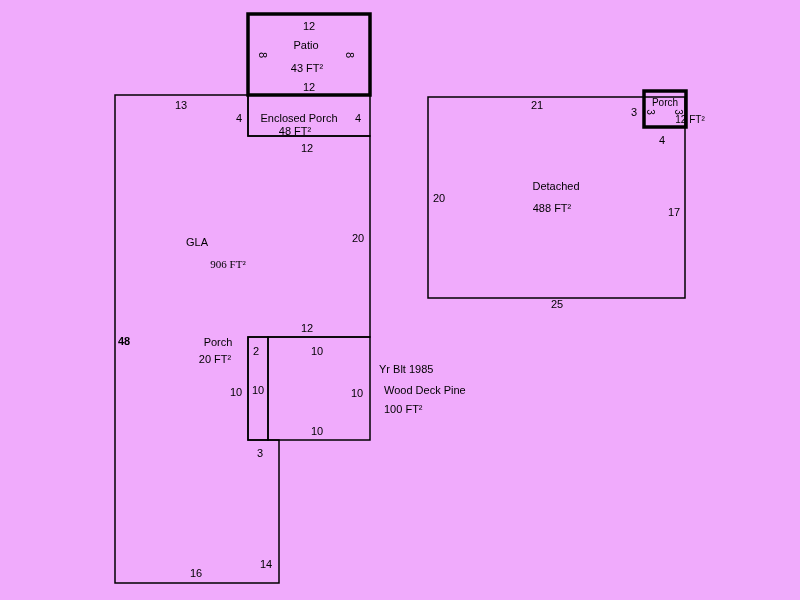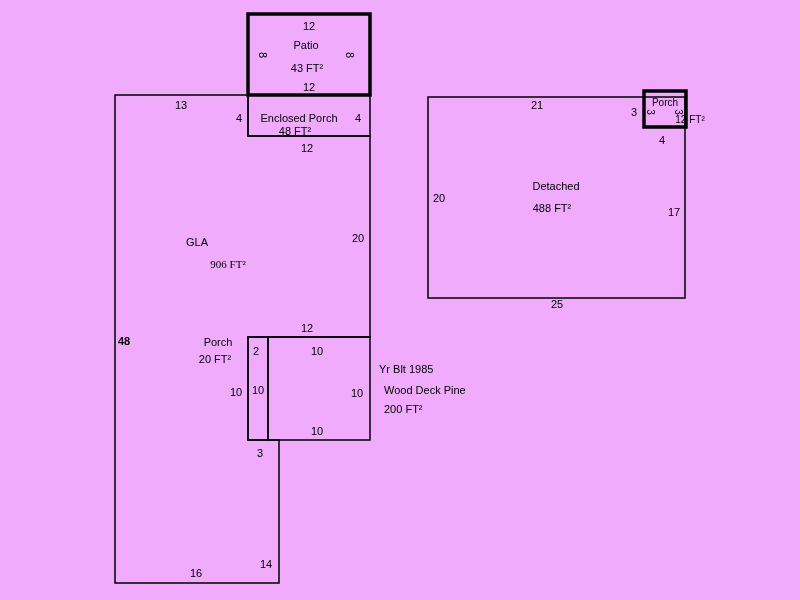--- a/index.html
+++ b/index.html
@@ -66,21 +66,21 @@
   <div class="lbl" style="left:215px; top:359px;">20 FT²</div>
   <div class="lbl" style="left:256px; top:351px;">2</div>
   <div class="lbl" style="left:236px; top:392px;">10</div>
 
   <div class="lbl" style="left:317px; top:351px;">10</div>
   <div class="lbl" style="left:258px; top:390px;">10</div>
   <div class="lbl" style="left:357px; top:393px;">10</div>
   <div class="lbl" style="left:317px; top:431px;">10</div>
   <div class="lbl left-anchor" style="left:379px; top:369px;">Yr Blt 1985</div>
   <div class="lbl left-anchor" style="left:384px; top:390px;">Wood Deck Pine</div>
-  <div class="lbl left-anchor" style="left:384px; top:409px;">200 FT²</div>
+  <div class="lbl left-anchor" style="left:384px; top:409px;">100 FT²</div>
 
   <div class="lbl" style="left:537px; top:105px;">21</div>
   <div class="lbl" style="left:439px; top:198px;">20</div>
   <div class="lbl" style="left:556px; top:186px;">Detached</div>
   <div class="lbl" style="left:552px; top:208px;">488 FT²</div>
   <div class="lbl" style="left:674px; top:212px;">17</div>
   <div class="lbl" style="left:557px; top:304px;">25</div>
 
   <div class="lbl sm" style="left:665px; top:103px;">Porch</div>
   <div class="lbl sm" style="left:690px; top:120px;">12 FT²</div>

